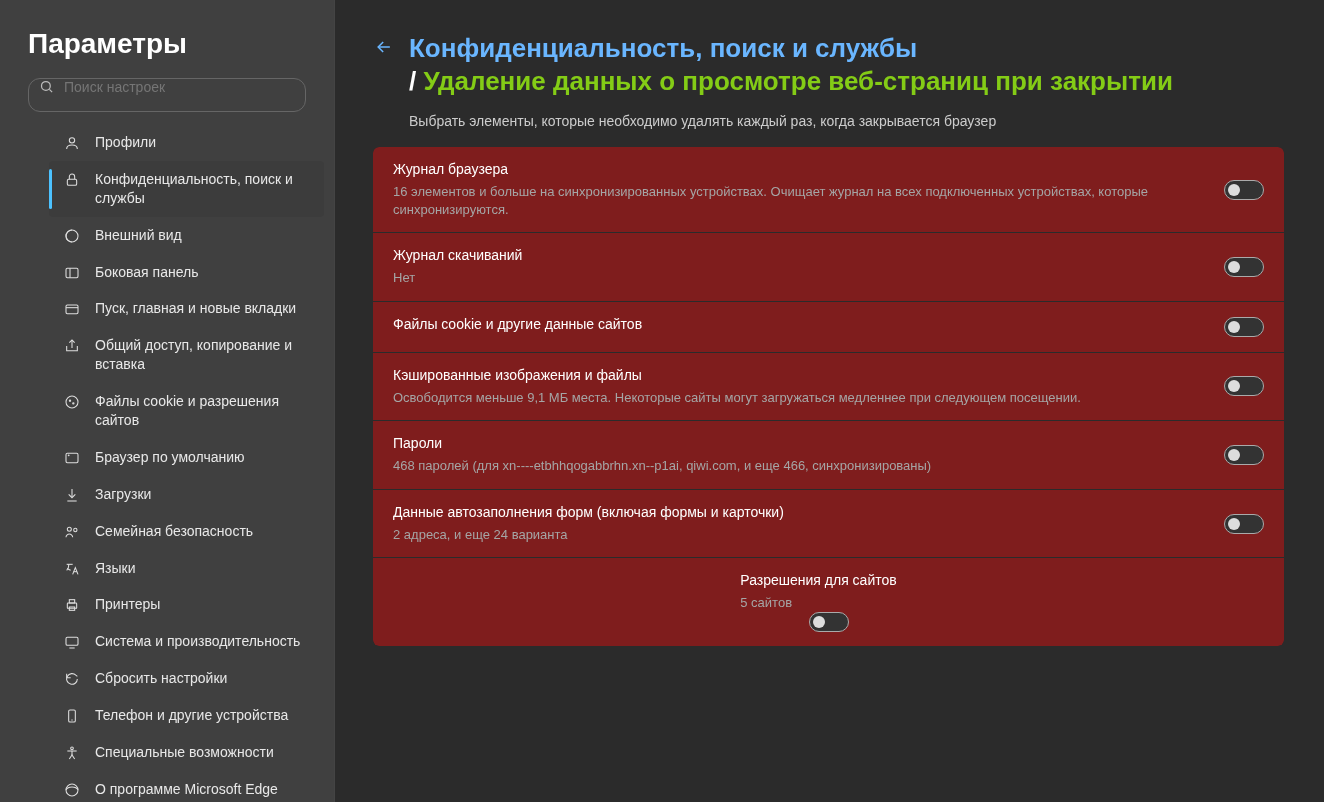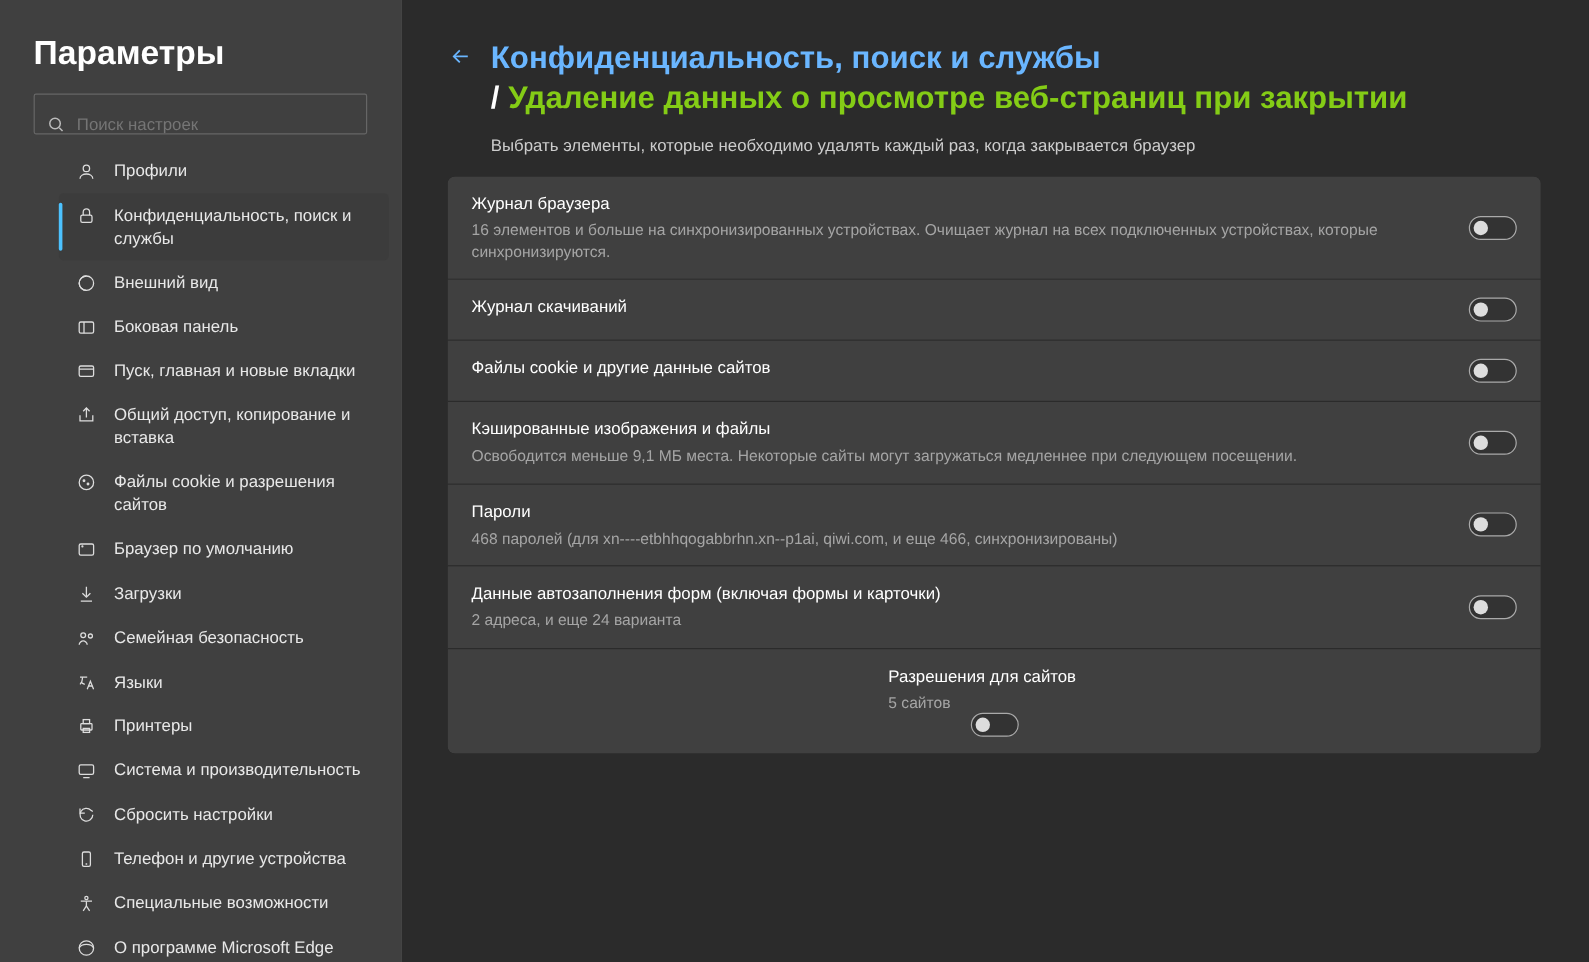--- a/index.html
+++ b/index.html
@@ -24,23 +24,23 @@
   .sidebar h1 {
     font-size: 28px;
     font-weight: 600;
     margin: 0 0 18px 28px;
     color: #fff;
   }
   .search-box {
     margin: 0 28px 12px 28px;
     height: 34px;
     border: 1px solid #666;
-    border-radius: 2px;
-    display: flex;
-    align-items: flex-end;
+    border-radius: 12px;
+    display: flex;
+    align-items: flex-start;
     padding: 0 10px;
     color: #bbb;
   }
   .search-box .sicon { margin-right: 10px; display:flex;}
   .search-box input {
     background: transparent;
     border: none;
     outline: none;
     color: #ddd;
     flex: 1;
@@ -113,21 +113,21 @@
     margin: 0 0 18px 36px;
     font-size: 14px;
   }
   .cards {
     margin-left: 0;
     border-radius: 6px;
     overflow: hidden;
     margin-top:6px;
   }
   .card {
-    background: #404040;
+    background: #7f1d1d;
     padding: 14px 20px;
     display: flex;
     align-items: center;
     justify-content: space-between;
     border-bottom: 1px solid #2b2b2b;
     position:relative;
   }
   .card:first-child{border-top-left-radius:6px;border-top-right-radius:6px;}
   .card:last-child { border-bottom: none; border-bottom-left-radius:6px;border-bottom-right-radius:6px;flex-direction:column;}
   .card .txt { flex: 1; padding-right: 20px;}
@@ -357,20 +357,21 @@
       <div class="txt">
         <div class="title">Журнал браузера</div>
         <div class="sub">16 элементов и больше на синхронизированных устройствах. Очищает журнал на всех подключенных устройствах, которые синхронизируются.</div>
       </div>
       <div class="toggle"></div>
     </div>
 
     <div class="card">
       <div class="txt">
         <div class="title">Журнал скачиваний</div>
+        <div class="sub">Нет</div>
       </div>
       <div class="toggle"></div>
     </div>
 
     <div class="card">
 
       <div class="txt">
         <div class="title">Файлы cookie и другие данные сайтов</div>
       </div>
       <div class="toggle"></div>

